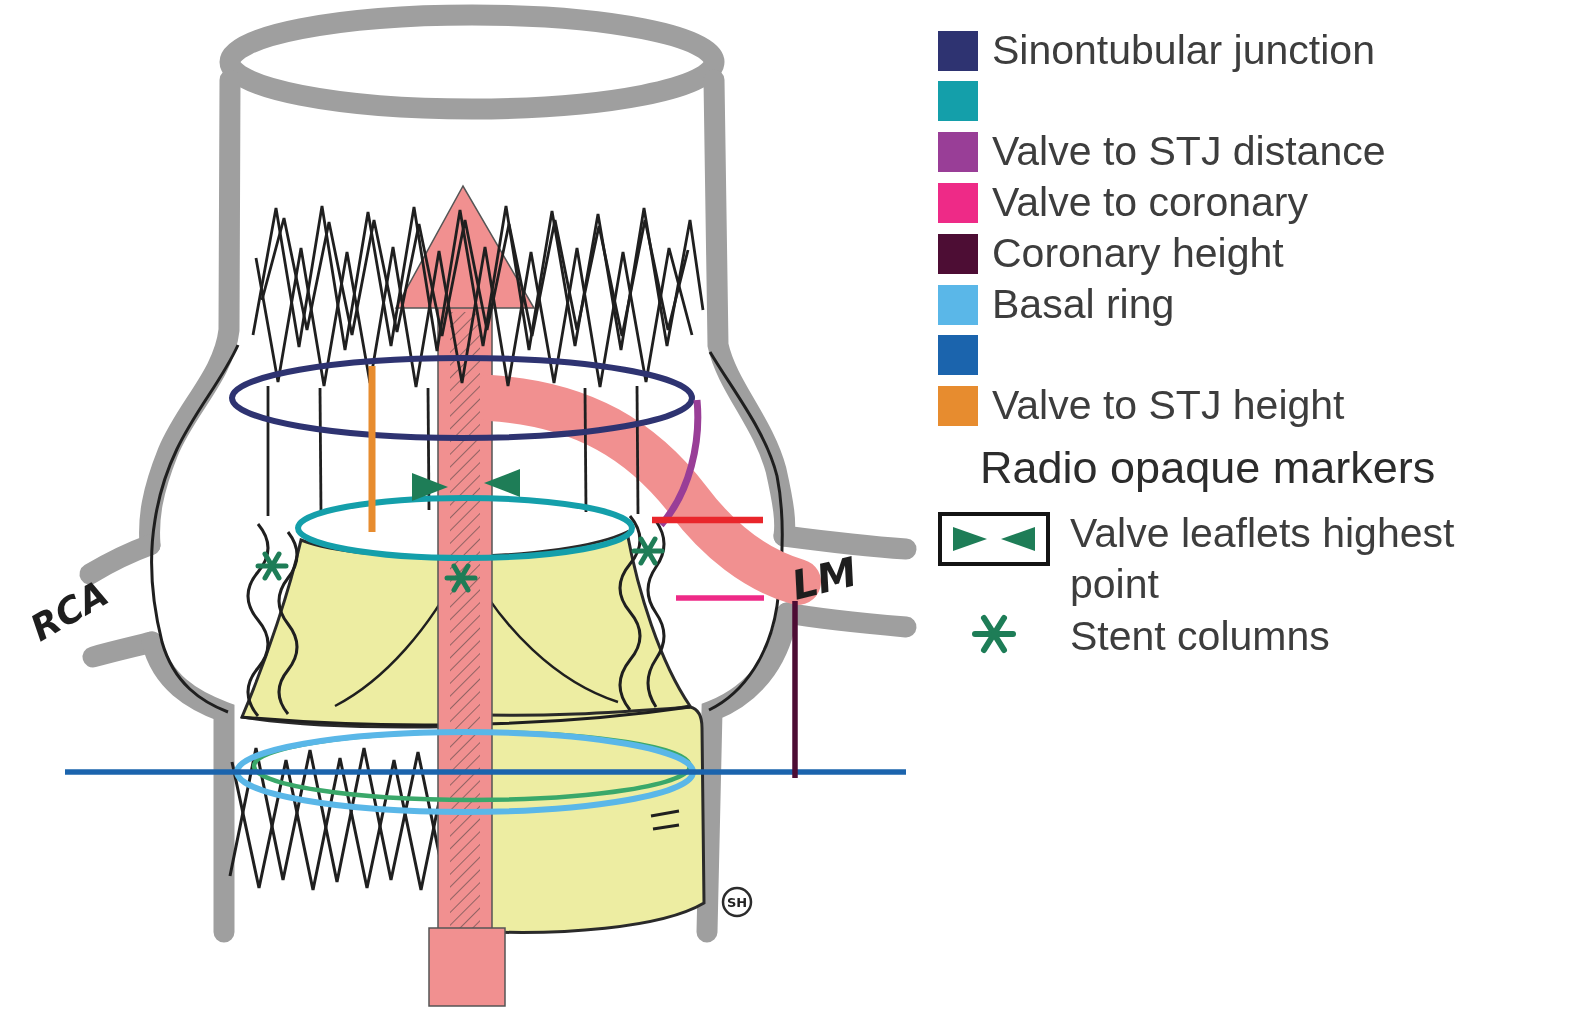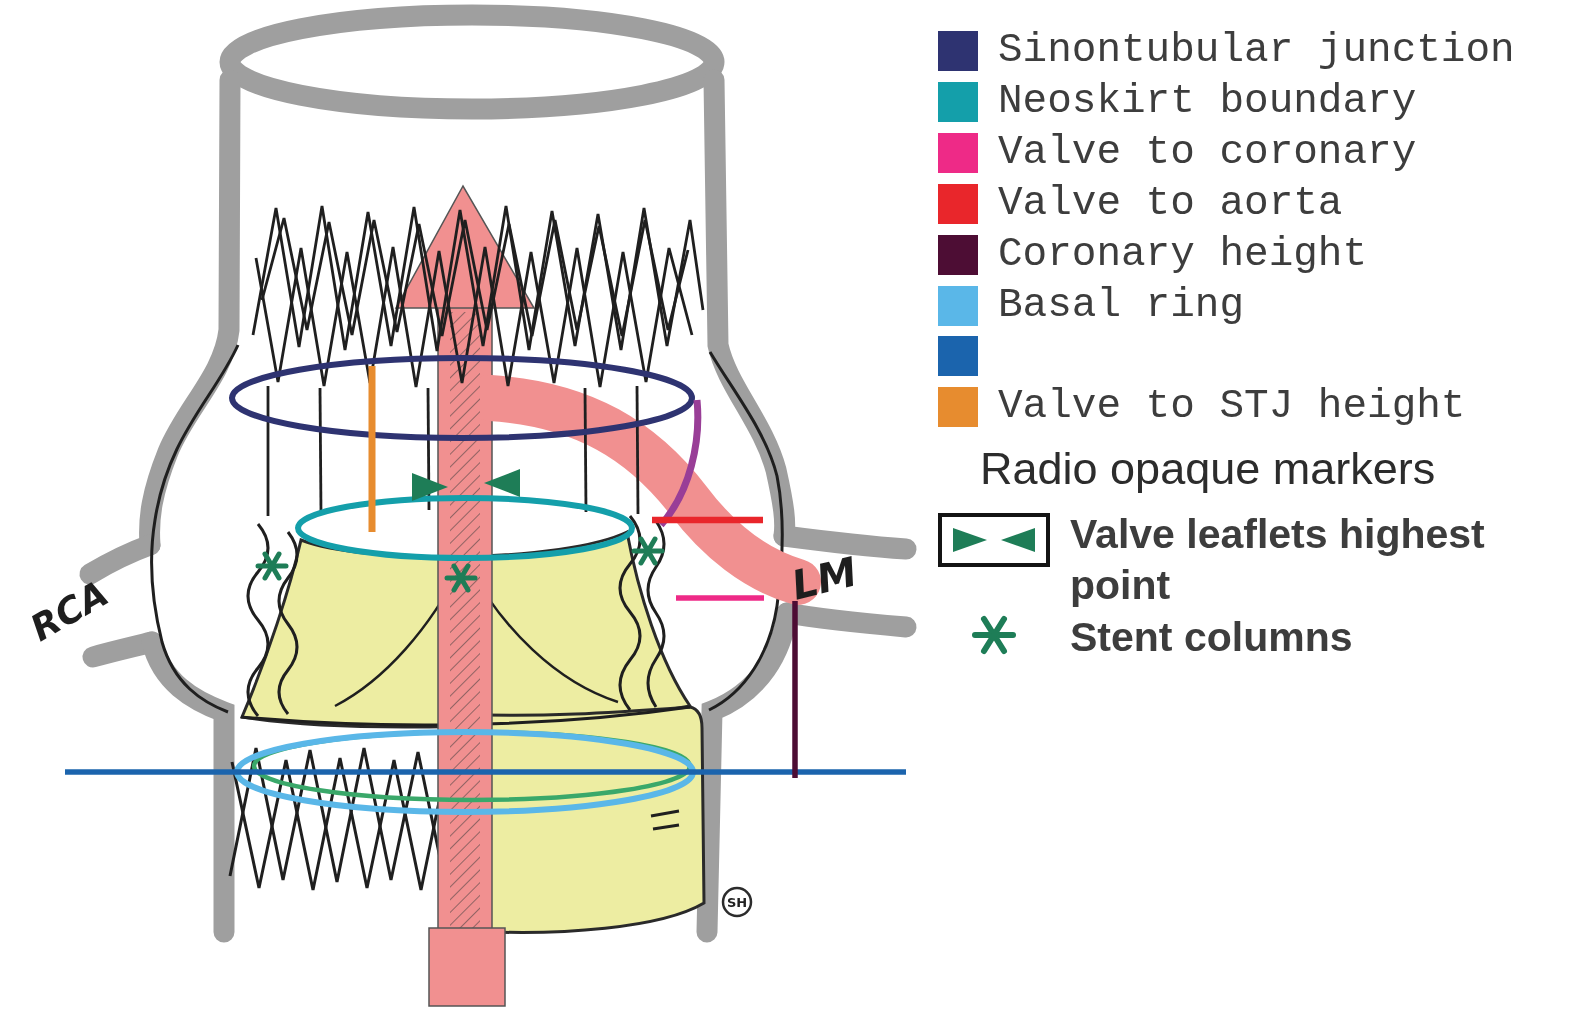--- a/index.html
+++ b/index.html
@@ -14,30 +14,30 @@
   .c-green{stroke:var(--green);fill:none} .c-tealgreen{stroke:var(--tealgreen)}
   .c-gray{stroke:var(--gray)} .c-ink{stroke:var(--ink)} .c-salmon{stroke:var(--salmon)}
   .f-green{fill:var(--green)} .f-salmon{fill:var(--salmon)} .f-yellow{fill:var(--yellow)}
 
   .fig-label{font:italic 700 36px "DejaVu Sans",sans-serif;fill:#1e1e1e;}
   .fig-label.lm{font-size:40px;}
   .sig{font:700 13px "DejaVu Sans",sans-serif;fill:#222;}
 
   
   .legend{position:absolute;left:938px;top:30px;width:640px;color:#3d3d3d;}
-  .lrow{display:flex;align-items:center;gap:20px;margin-bottom:10px;font-family:Liberation Mono, monospace;}
+  .lrow{display:flex;align-items:center;gap:14px;margin-bottom:10px;}
   .swatch{width:40px;height:40px;flex:0 0 auto;}
   .llabel{font-size:41px;line-height:1;white-space:nowrap;}
   .lhead{font-size:45px;font-weight:400;color:#2c2c2c;margin:16px 0 14px 42px;}
   .mrow{display:flex;align-items:flex-start;gap:20px;font-size:41px;color:#3d3d3d;}
   .mrow.arow{margin-top:0;}
   .marker-box{width:104px;height:46px;border:4px solid #141414;background:#fff;
               display:flex;align-items:center;justify-content:center;flex:0 0 auto;margin-top:4px;}
   .aslot{width:112px;display:flex;justify-content:center;flex:0 0 auto;}
-  .mlabel{width:480px;line-height:1.25;font-weight:bold;}
+  .mlabel{width:480px;line-height:1.25;}
 </style>
 </head>
 <body>
 
 <div class="page">
 
   <div class="figure-wrap">
   <svg viewBox="0 0 935 1009" width="935" height="1009">
     <defs>
       <pattern id="hatch" width="9" height="9" patternUnits="userSpaceOnUse" patternTransform="rotate(45)">
@@ -149,29 +149,28 @@
   </div>
 
   <div class="legend">
 
     <div class="lrow">
       <span class="swatch" style="background: rgb(46, 51, 113);"></span>
       <span class="llabel">Sinontubular junction</span>
     </div>
     <div class="lrow">
       <span class="swatch" style="background: rgb(20, 159, 170);"></span>
-      <span class="llabel">Neoskirt boundary</span>
+    </div>
+    <div class="lrow">
+      <span class="swatch" style="background: rgb(153, 62, 151);"></span>
+      <span class="llabel">Valve to STJ distance</span>
     </div>
     <div class="lrow">
       <span class="swatch" style="background: rgb(238, 42, 135);"></span>
       <span class="llabel">Valve to coronary</span>
-    </div>
-    <div class="lrow">
-      <span class="swatch" style="background: rgb(233, 38, 43);"></span>
-      <span class="llabel">Valve to aorta</span>
     </div>
     <div class="lrow">
       <span class="swatch" style="background: rgb(77, 13, 52);"></span>
       <span class="llabel">Coronary height</span>
     </div>
     <div class="lrow">
       <span class="swatch" style="background: rgb(90, 183, 232);"></span>
       <span class="llabel">Basal ring</span>
     </div>
     <div class="lrow">

